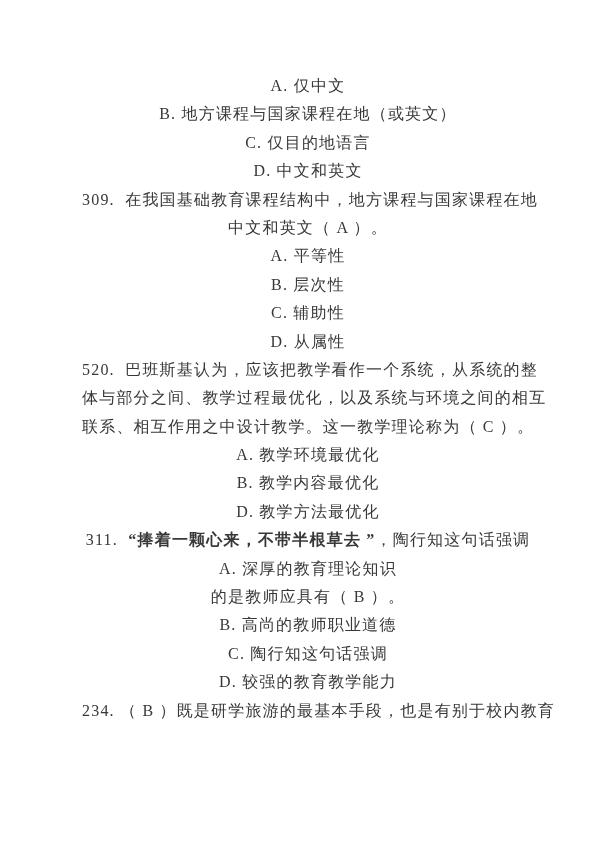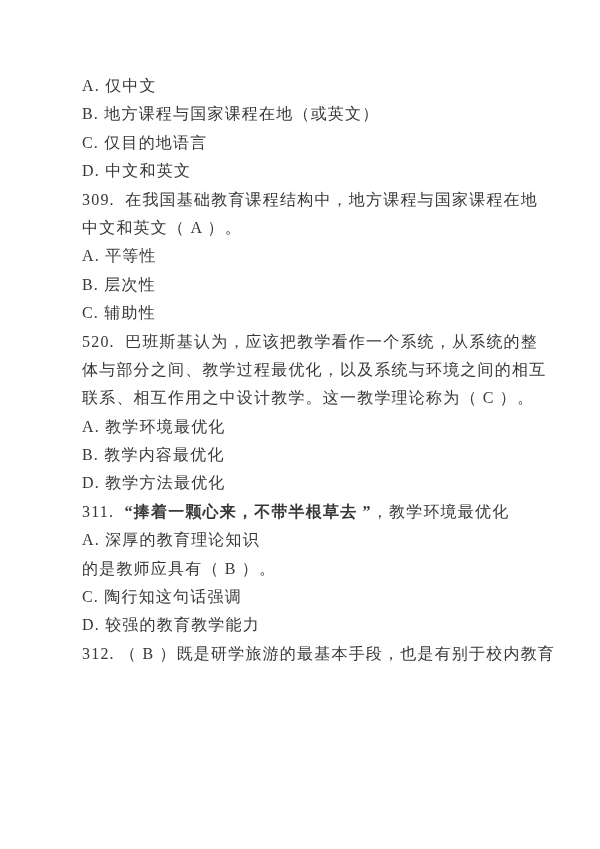--- a/index.html
+++ b/index.html
@@ -17,20 +17,21 @@
     color: #383838;
     font-family: "Liberation Serif", "DejaVu Serif", serif;
     font-size: 16px;
     line-height: 28.4px;
     letter-spacing: 1.2px;
   }
   .line {
     white-space: pre;
     height: 28.4px;
     overflow: visible;
+    text-align: center;
   }
   .quote {
     font-weight: 700;
   }
   section { margin: 0; padding: 0; }
 </style>
 </head>
 <body>
 
 <div class="page">
@@ -41,36 +42,38 @@
     <div class="line">C. 仅目的地语言</div>
     <div class="line">D. 中文和英文</div>
   </section>
 
   <section>
     <div class="line">309.  在我国基础教育课程结构中，地方课程与国家课程在地</div>
     <div class="line">中文和英文（ A ）。</div>
     <div class="line">A. 平等性</div>
     <div class="line">B. 层次性</div>
     <div class="line">C. 辅助性</div>
+    <div class="line">D. 从属性</div>
   </section>
 
   <section>
     <div class="line">520.  巴班斯基认为，应该把教学看作一个系统，从系统的整</div>
     <div class="line">体与部分之间、教学过程最优化，以及系统与环境之间的相互</div>
     <div class="line">联系、相互作用之中设计教学。这一教学理论称为（ C ）。</div>
     <div class="line">A. 教学环境最优化</div>
     <div class="line">B. 教学内容最优化</div>
     <div class="line">D. 教学方法最优化</div>
   </section>
 
   <section>
-    <div class="line"><span>311.  </span><span class="quote">“捧着一颗心来，不带半根草去 ”</span><span>，教学环境最优化</span></div>
+    <div class="line"><span>311.  </span><span class="quote">“捧着一颗心来，不带半根草去 ”</span><span>，陶行知这句话强调</span></div>
     <div class="line">A. 深厚的教育理论知识</div>
     <div class="line">的是教师应具有（ B ）。</div>
+    <div class="line">B. 高尚的教师职业道德</div>
     <div class="line">C. 陶行知这句话强调</div>
     <div class="line">D. 较强的教育教学能力</div>
   </section>
 
   <section>
-    <div class="line">312. （ B ）既是研学旅游的最基本手段，也是有别于校内教育</div>
+    <div class="line">234. （ B ）既是研学旅游的最基本手段，也是有别于校内教育</div>
   </section>
 
 </div>
 
 </body></html>

